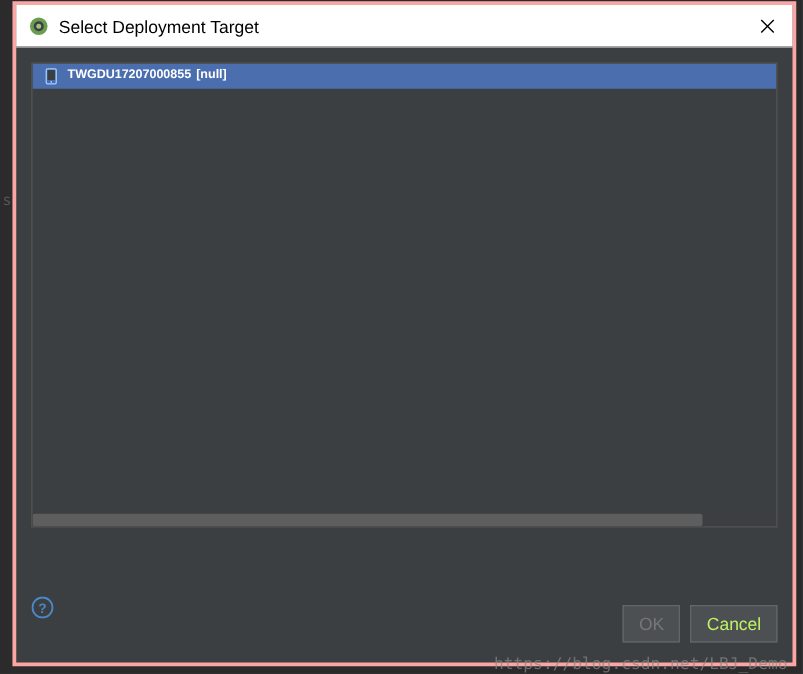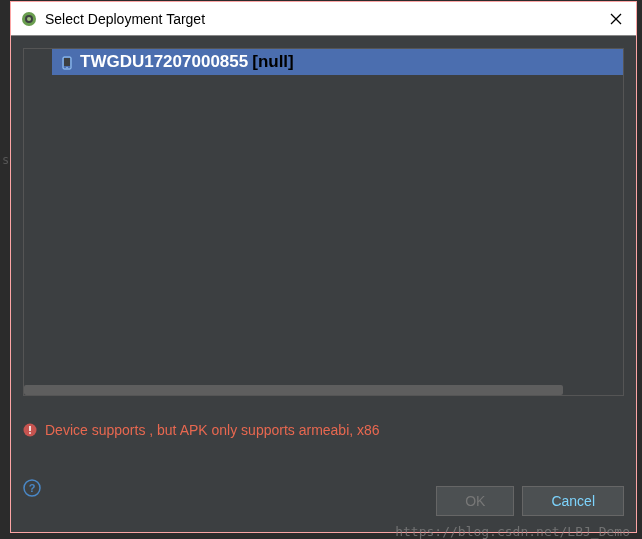--- a/index.html
+++ b/index.html
@@ -15,21 +15,21 @@
       overflow: hidden;
       position: relative;
     }
     .dialog {
       position: absolute;
       top: 1px;
       left: 10px;
       right: 5px;
       bottom: 6px;
       background: #3c3f41;
-      border: 1px solid #fca5a5;
+      border: 3px solid #fca5a5;
       display: flex;
       flex-direction: column;
     }
     .titlebar {
       height: 34px;
       background: #ffffff;
       display: flex;
       align-items: center;
       padding: 0 10px;
       border-bottom: 1px solid #888;
@@ -73,38 +73,36 @@
       flex: 1;
       background: #3c3f41;
       border: 1px solid #555;
       overflow: hidden;
       position: relative;
     }
     .device-item {
       background: #4b6eaf;
       padding: 3px 8px;
       display: flex;
-      align-items: center;
-      font-size: 17px;
+      font-size: 10px;
       white-space: nowrap;
       overflow: hidden;
-      margin-left: 28px;
     }
     .device-icon {
       width: 14px;
       height: 14px;
       margin-right: 6px;
       flex-shrink: 0;
     }
     .device-name {
       color: #ffffff;
       font-weight: bold;
     }
     .device-null {
-      color: #000000;
+      color: #ffffff;
       font-weight: bold;
       margin-left: 4px;
     }
     .device-msg {
       color: #dcdce0;
       font-style: italic;
       margin-left: 8px;
     }
     .scrollbar-h {
       position: absolute;
@@ -153,35 +151,35 @@
     }
     .help-icon {
       width: 18px;
       height: 18px;
       cursor: pointer;
     }
     .footer-spacer {
       flex: 1;
     }
     .btn {
-      padding: 6px 28px;
+      padding: 6px 12px;
       font-size: 14px;
       margin-left: 8px;
       border: 1px solid #666;
       cursor: pointer;
       margin-top: 26px;
     }
     .btn-ok {
       background: #4c5052;
       color: #777;
       cursor: default;
     }
     .btn-cancel {
       background: #4c5052;
-      color: #7dd3fc;
+      color: #bef264;
     }
     .watermark {
       position: absolute;
       bottom: 0;
       right: 12px;
       color: #888;
       font-size: 13px;
       font-family: monospace;
       pointer-events: none;
       opacity: 0.7;
@@ -234,30 +232,20 @@
         <span class="device-name">TWGDU17207000855</span>
         <span class="device-null">[null]</span>
       </div>
       <div class="scrollbar-h">
         <div class="scrollbar-thumb"></div>
       </div>
     </div>
 
     <div class="bottom-area">
 
-      <div class="error-row">
-        <span class="error-icon">
-          <svg viewBox="0 0 14 14">
-            <circle cx="7" cy="7" r="6.5" fill="#c75450"></circle>
-            <rect x="6.2" y="3" width="1.6" height="5" fill="#fff"></rect>
-            <rect x="6.2" y="9.2" width="1.6" height="1.6" fill="#fff"></rect>
-          </svg>
-        </span>
-        <span class="error-text">Device supports , but APK only supports armeabi, x86</span>
-      </div>
 
       <div class="footer">
         <span class="help-icon">
           <svg viewBox="0 0 18 18">
             <circle cx="9" cy="9" r="8" fill="#3c3f41" stroke="#4a88c7" stroke-width="1.5"></circle>
             <text x="9" y="13" text-anchor="middle" fill="#4a88c7" font-size="11" font-weight="bold">?</text>
           </svg>
         </span>
         <span class="footer-spacer"></span>
         <button class="btn btn-ok">OK</button>

